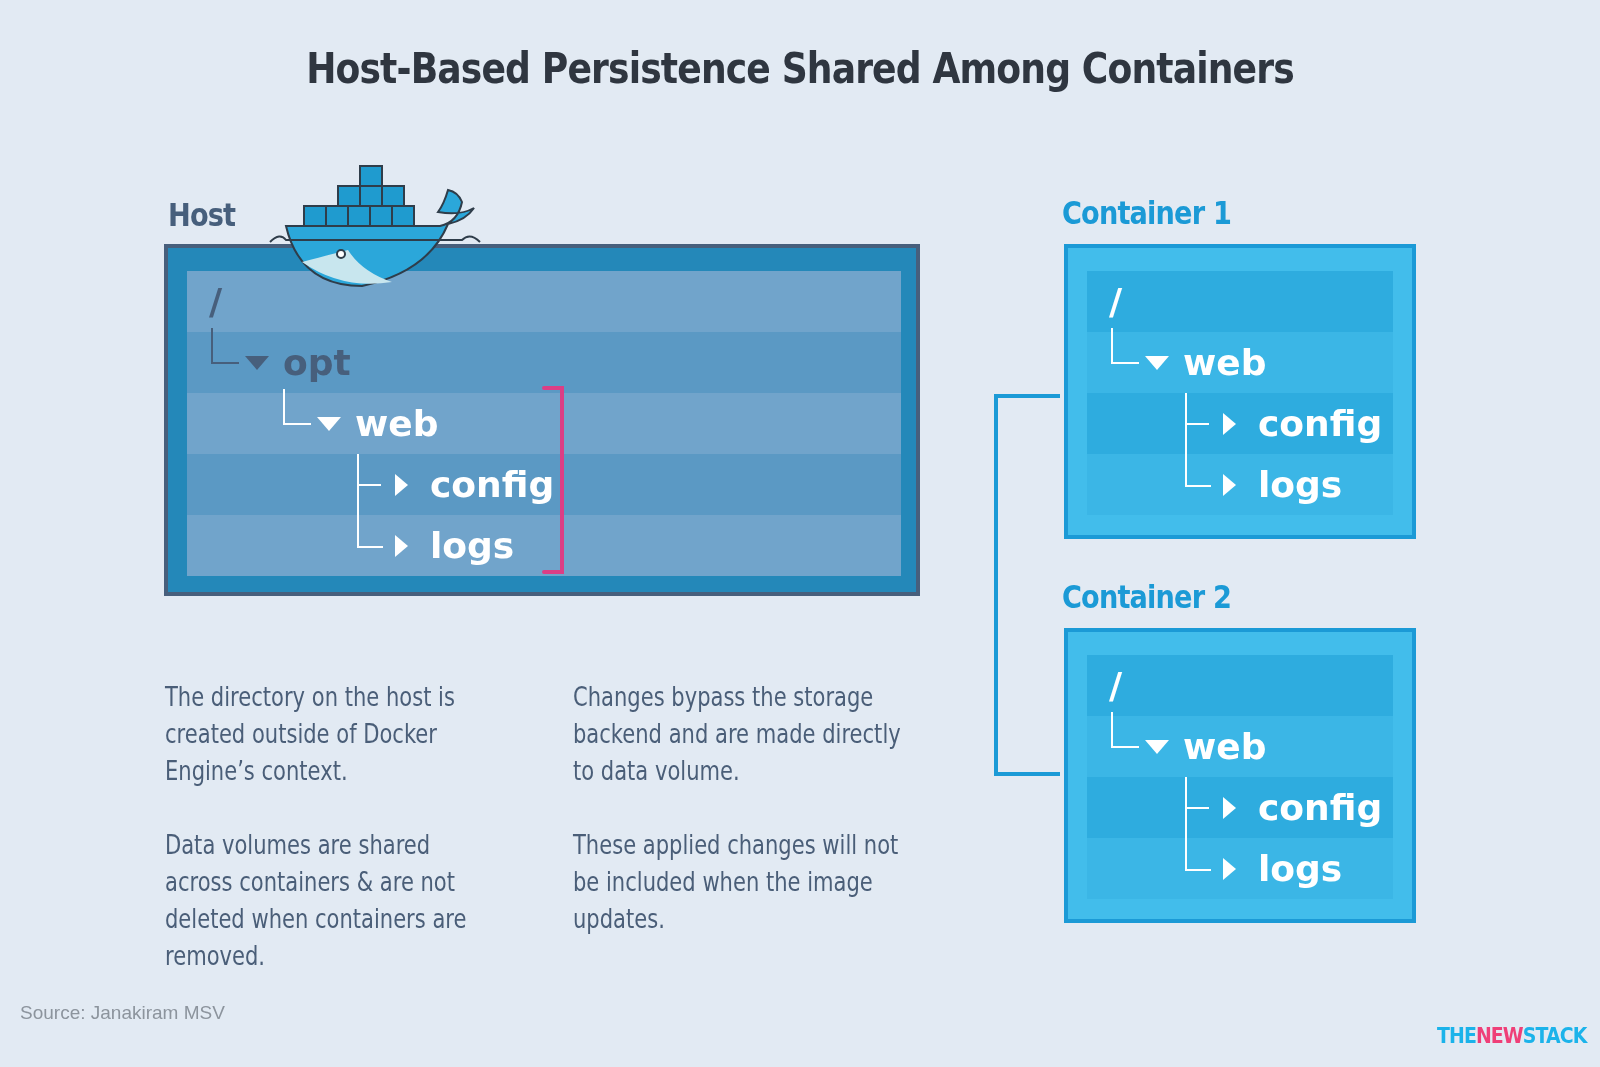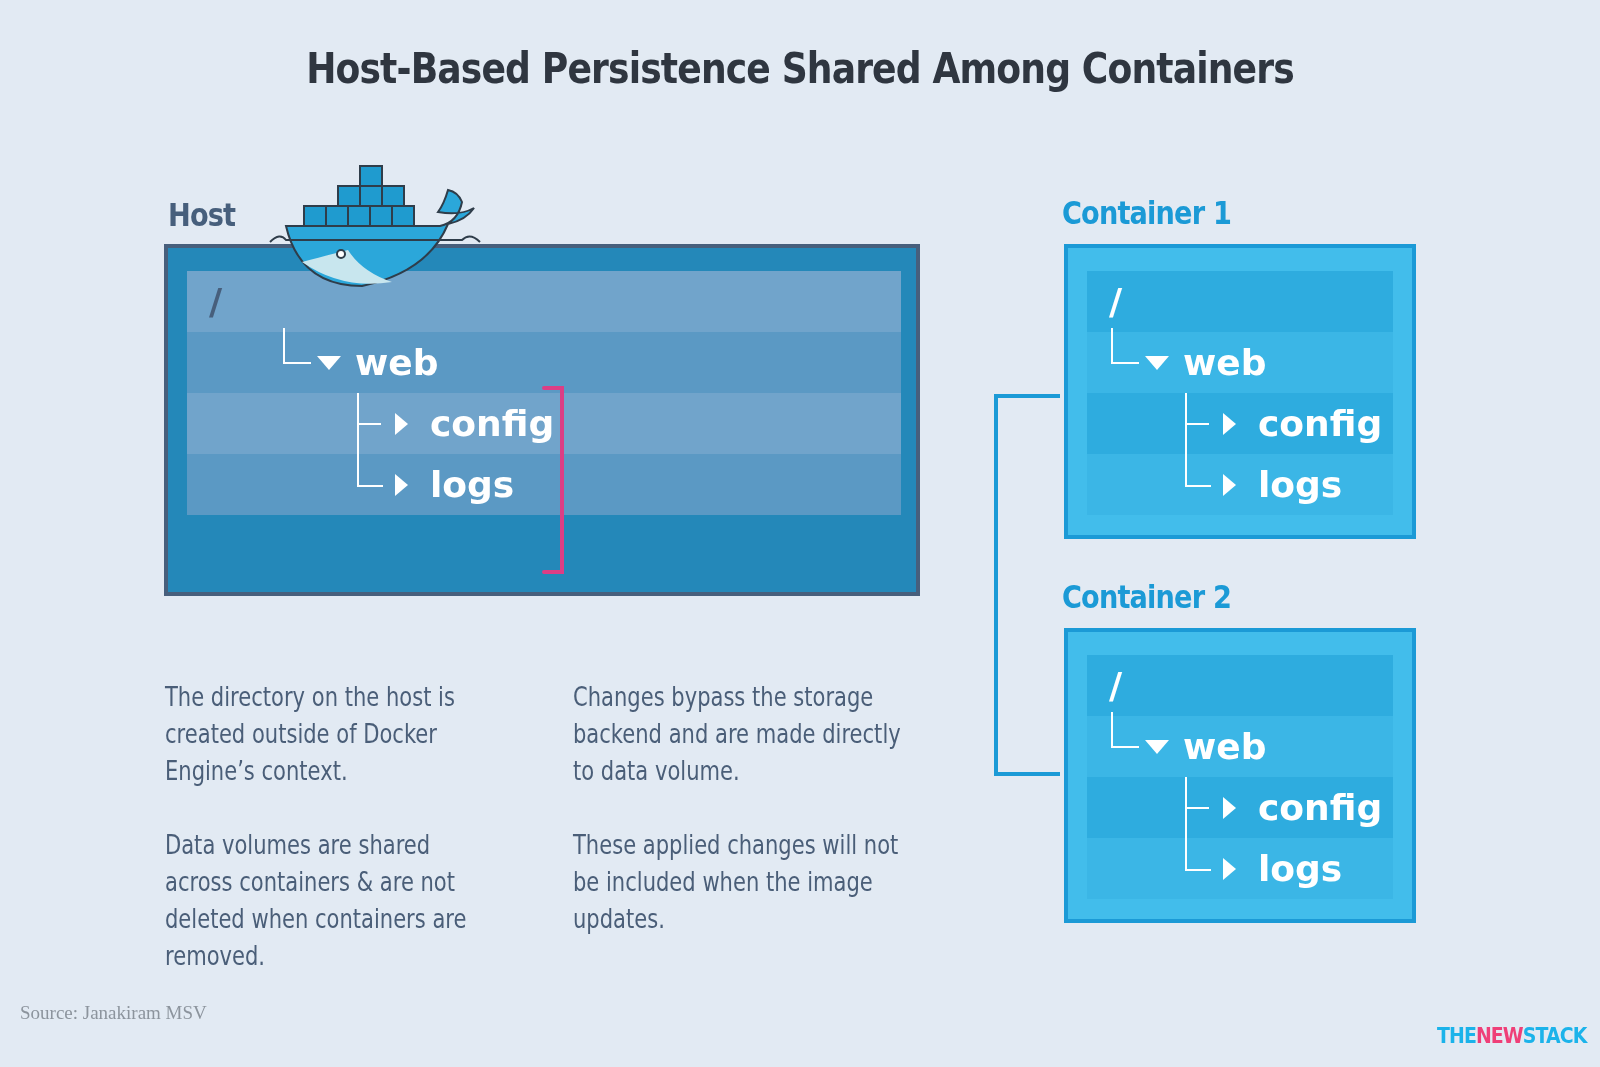--- a/index.html
+++ b/index.html
@@ -35,37 +35,44 @@
                border-left:13px solid #fff; margin-right:22px; }
   .dark .tri-down { border-top-color:#475f7c; }
   .elbow { position:absolute; border-left:2px solid #fff; border-bottom:2px solid #fff; }
   .elbow.dark { border-color:#475f7c; }
   .tee { position:absolute; height:2px; background:#fff; }
   .vline { position:absolute; width:2px; background:#fff; }
 
   .desc { position:absolute; font-family:"DejaVu Sans", sans-serif; font-size:27px; line-height:37px; color:#4a5e78;
           transform:scaleX(0.78); transform-origin:left; width:520px; }
   .source { position:absolute; left:20px; top:1002px; font-size:19px; color:#8c949d;
-            font-family:Liberation Serif, serif; }
+            font-family:Liberation Sans, sans-serif; }
   .brand { position:absolute; left:1437px; top:1024px; font-family:"DejaVu Sans", sans-serif; font-weight:bold;
            font-size:21px; letter-spacing:-1px; transform:scaleX(0.9); transform-origin:left; }
   .brand .a { color:#1bb3ea; } .brand .b { color:#ef3f78; }
 </style>
 </head>
 <body>
 
 <div class="title">Host-Based Persistence Shared Among Containers</div>
 
 <div class="box-label host-label">Host</div>
 
 <div class="host-box">
   <div class="host-inner">
     <div class="row">
       <div class="node dark" style="left:22px;">
           <span>/</span>
+        </div>
+    </div>
+    <div class="row">
+      <div class="elbow dark" style="left:24px; top:-4px; width:26px; height:34px;"></div>
+      <div class="node dark" style="left:58px;">
+          <span class="tri-down"></span>
+          <span>opt</span>
         </div>
     </div>
     <div class="row">
       <div class="elbow" style="left:96px; top:-4px; width:26px; height:34px;"></div>
       <div class="node" style="left:130px;">
           <span class="tri-down"></span>
           <span>web</span>
         </div>
     </div>
     <div class="row">

